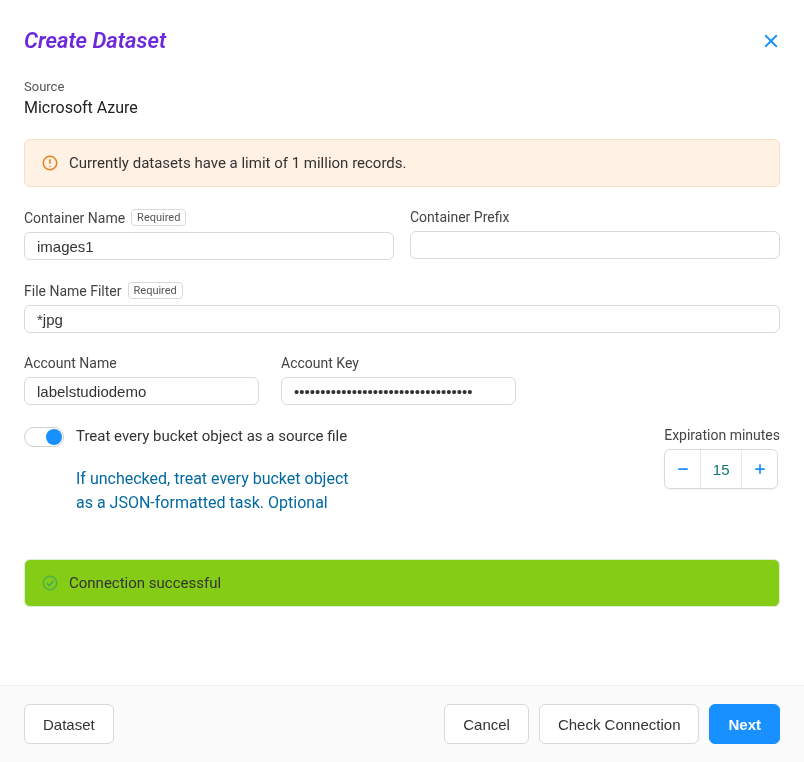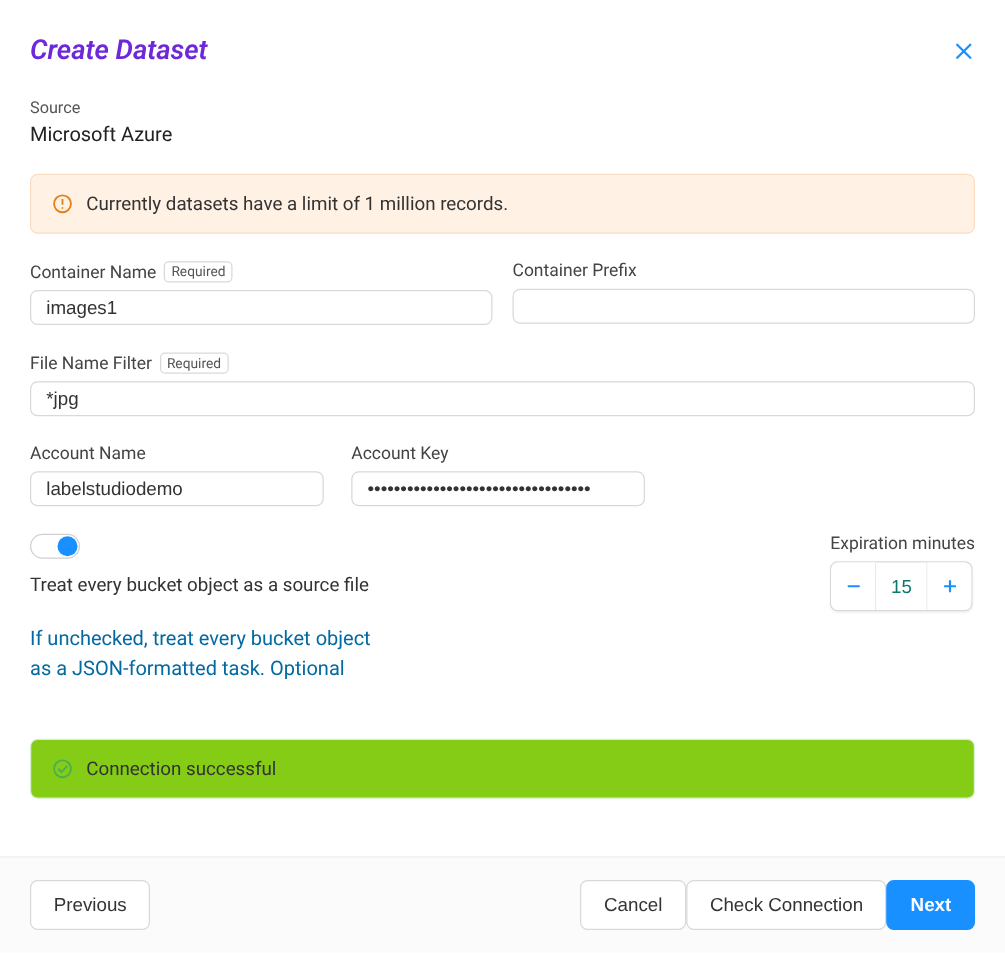--- a/index.html
+++ b/index.html
@@ -107,21 +107,20 @@
     width: 235px;
   }
   .options-row {
     display: flex;
     margin-top: 22px;
     gap: 28px;
   }
   .option {
     display: flex;
     gap: 12px;
-    flex-direction: column;
   }
   .option-body .title {
     font-size: 15px;
     color: #333;
   }
   .option-body .sub {
     font-size: 16px;
     color: #0369a1;
     margin-top: 22px;
     line-height: 1.5;
@@ -218,20 +217,21 @@
     right: 0;
     display: flex;
     justify-content: space-between;
     align-items: center;
     padding: 18px 24px;
     border-top: 1px solid #eee;
     background: #fbfbfb;
   }
   .footer-right {
     display: flex;
+    gap: 10px;
     justify-content: flex-end;
   }
   .btn {
     height: 40px;
     padding: 0 18px;
     border-radius: 6px;
     font-size: 15px;
     cursor: pointer;
     border: 1px solid #d9d9d9;
     background: #fff;
@@ -349,19 +349,19 @@
       <svg width="18" height="18" viewBox="0 0 24 24" fill="none" stroke="#4caf50" stroke-width="2">
           <circle cx="12" cy="12" r="9"></circle>
           <polyline points="8 12.5 11 15.5 16.5 9.5" stroke-linecap="round" stroke-linejoin="round"></polyline>
         </svg>
     </span>
     <span>Connection successful</span>
   </div>
 </div>
 
 <div class="footer">
-  <button class="btn">Previous</button>
+  <button class="btn">Dataset</button>
   <div class="footer-right">
     <button class="btn">Cancel</button>
     <button class="btn">Check Connection</button>
     <button class="btn btn-primary">Next</button>
   </div>
 </div>
 
 </body></html>

